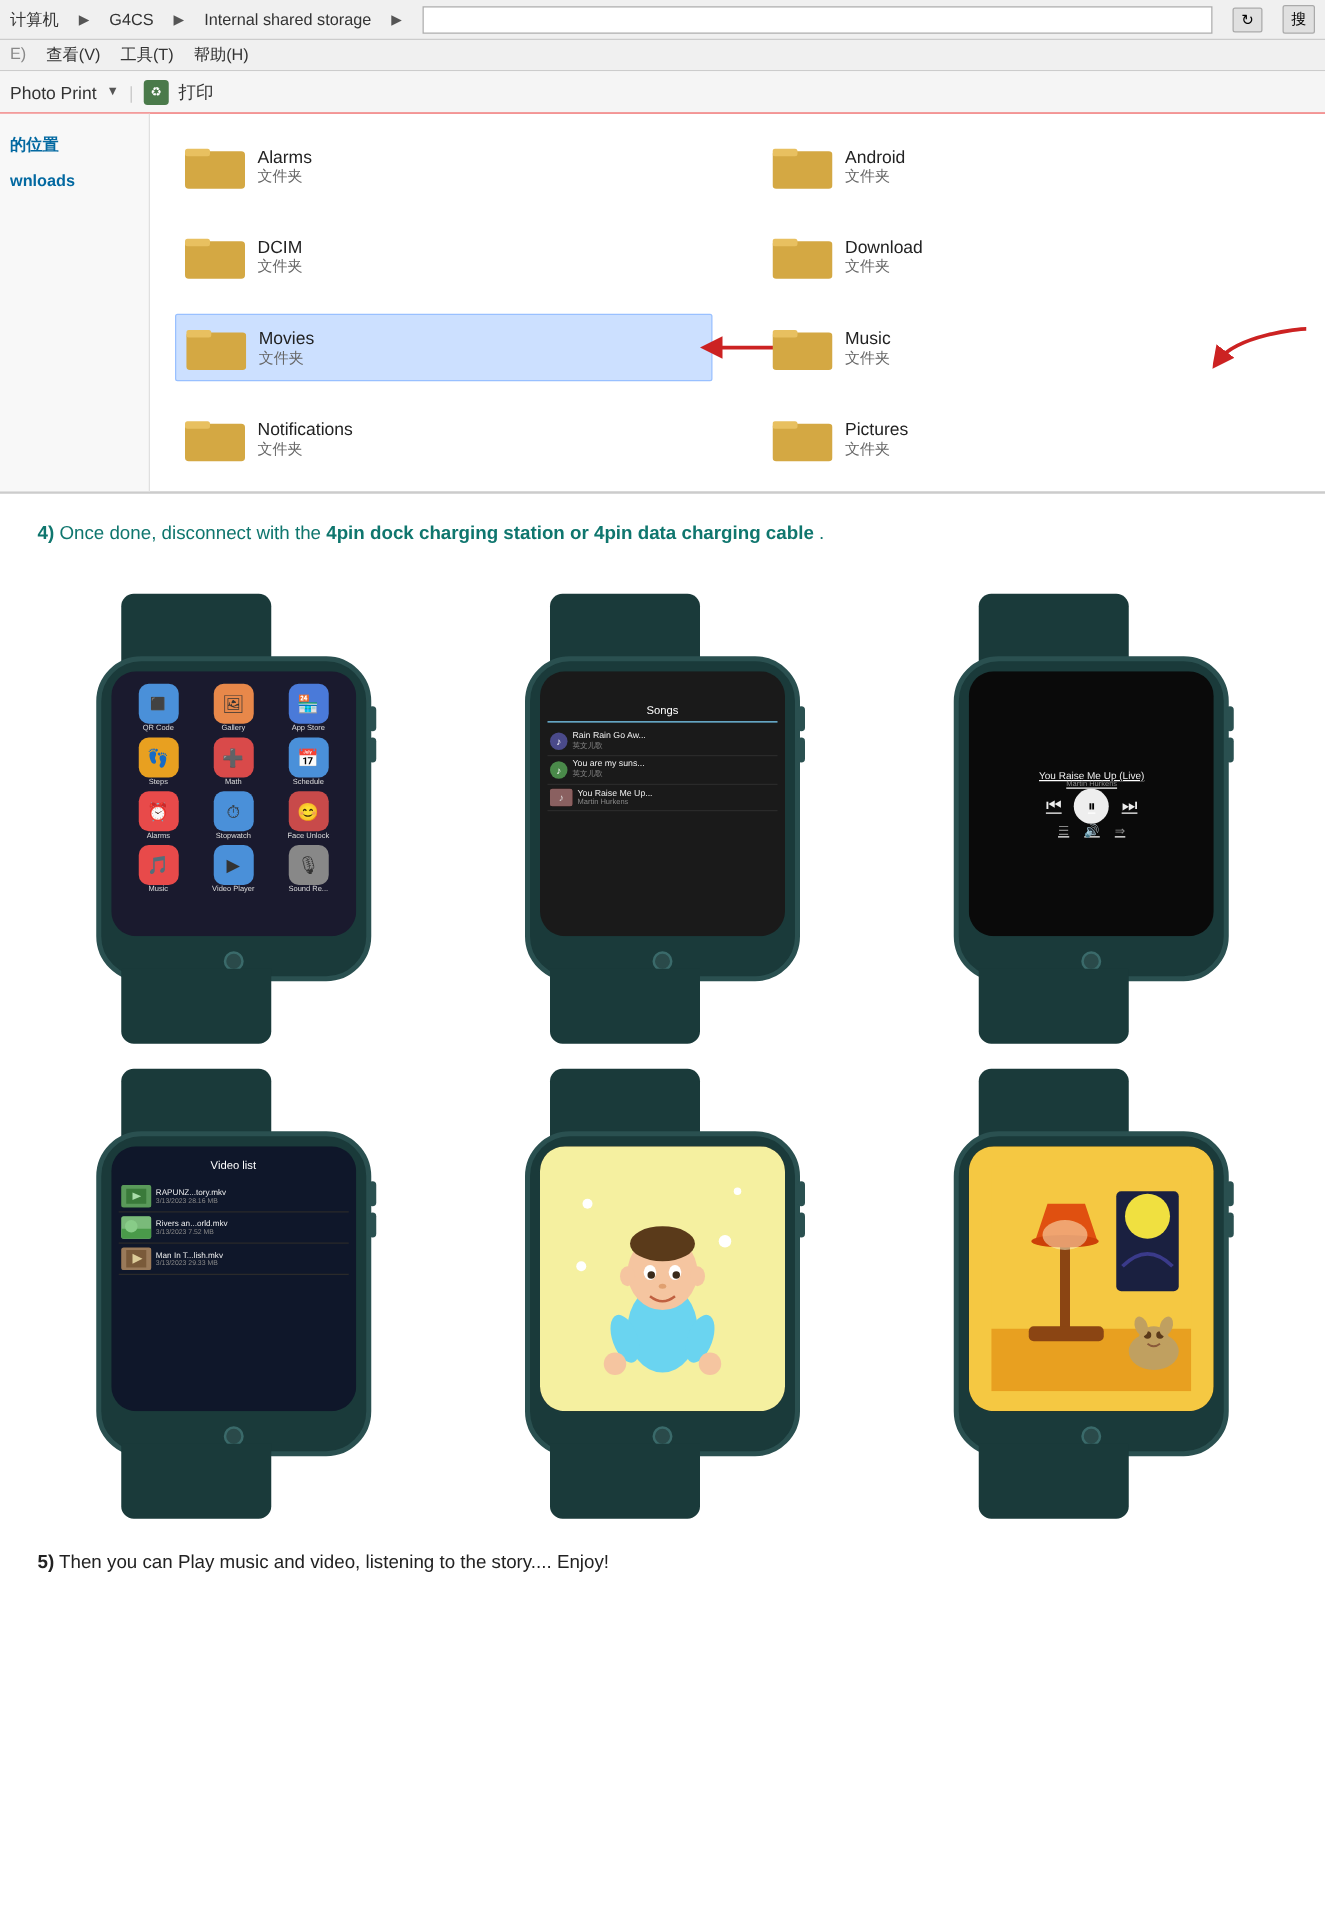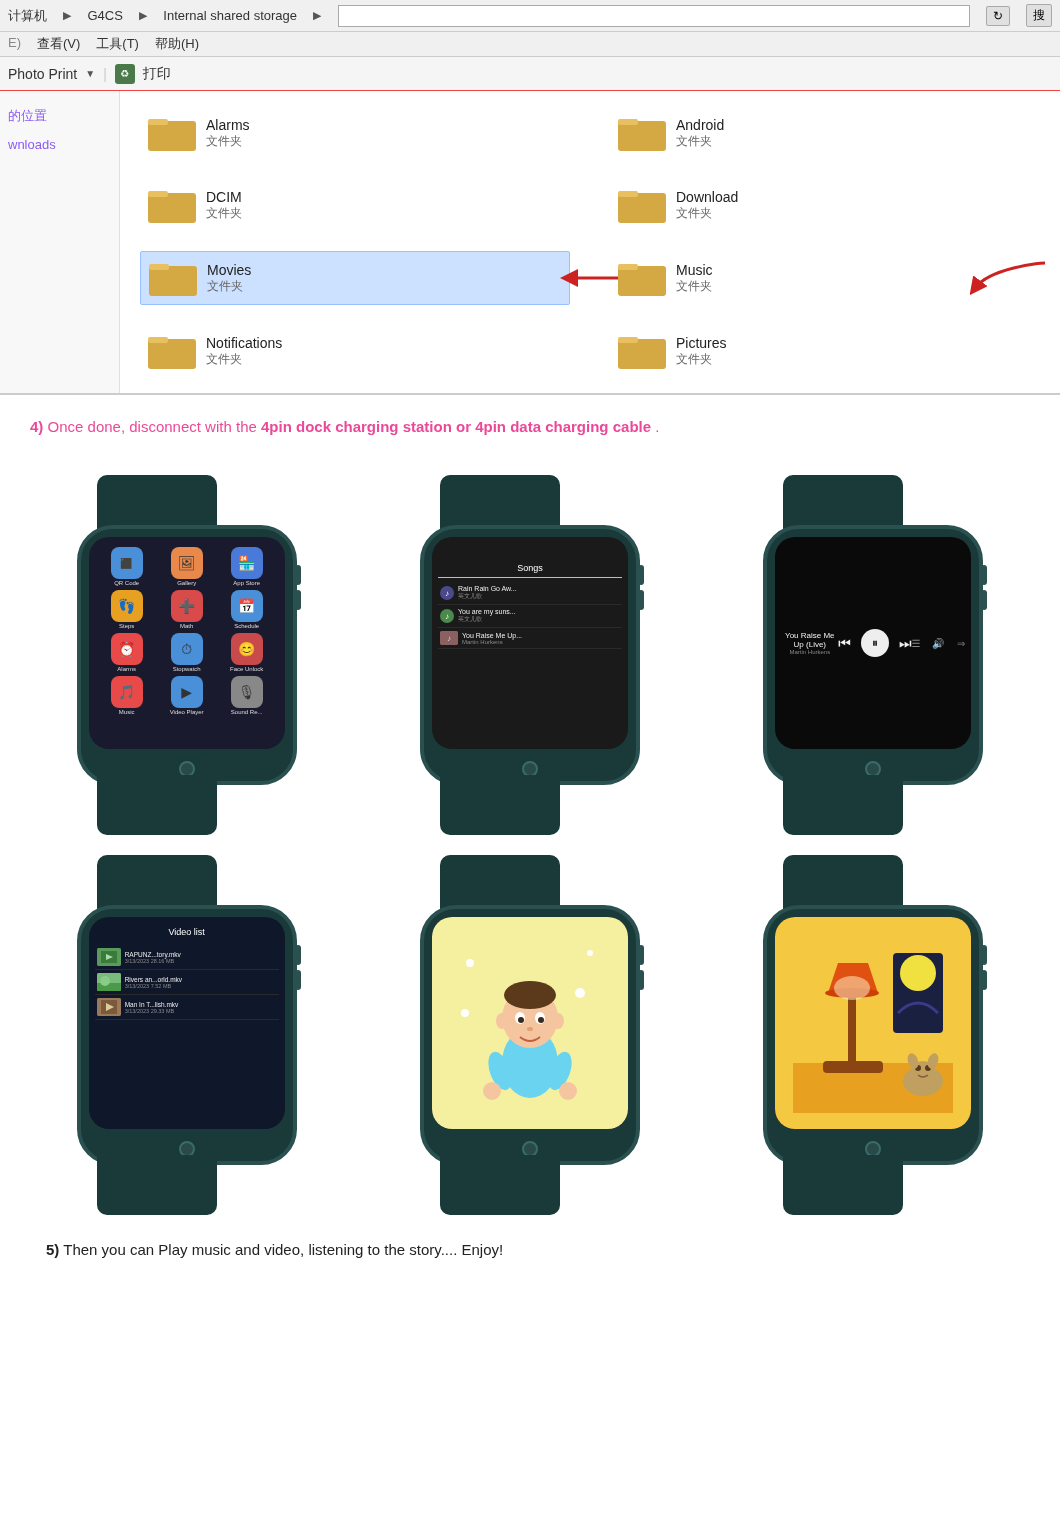--- a/index.html
+++ b/index.html
@@ -104,22 +104,23 @@
       width: 120px;
       background: #f8f8f8;
       border-right: 1px solid #e0e0e0;
       padding: 16px 8px;
       display: flex;
       flex-direction: column;
       gap: 12px;
     }
     .sidebar-item-text {
       font-size: 13px;
-      color: #8b5cf6;
+      color: #0369a1;
       cursor: pointer;
+      font-weight: bold;
     }
 
     .folder-grid {
       flex: 1;
       padding: 16px 20px;
       display: grid;
       grid-template-columns: repeat(2, 1fr);
       gap: 20px 40px;
     }
     .folder-item {
@@ -158,21 +159,21 @@
       color: #666;
     }
 
     
     .step-section {
       padding: 20px 30px 10px 30px;
       line-height: 1.6;
     }
     .step-text {
       font-size: 15px;
-      color: #ec4899;
+      color: #0f766e;
       margin-bottom: 16px;
     }
     .step-text strong {
       font-weight: 700;
     }
     .step-bold {
       font-weight: 700;
       font-size: 15px;
     }
 
@@ -342,23 +343,25 @@
       color: #888;
     }
 
     
     .screen-player {
       width: 100%;
       height: 100%;
       background: #0a0a0a;
       color: white;
       display: flex;
-      align-items: center;
-      justify-content: space-between;
+      flex-direction: column;
+      align-items: center;
+      justify-content: center;
       padding: 10px 6px;
+      text-decoration: underline;
     }
     .player-title {
       font-size: 8px;
       color: #eee;
       text-align: center;
     }
     .player-artist {
       font-size: 6px;
       color: #888;
     }
@@ -451,21 +454,20 @@
       flex-direction: column;
       align-items: center;
       justify-content: center;
       position: relative;
       overflow: hidden;
     }
 
     
     .step5-section {
       padding: 16px 30px 30px 30px;
-      margin-left: 16px;
     }
     .step5-text {
       font-size: 15px;
       color: #222;
     }
 
     
     .folder-svg-body {
       fill: #d4a843;
     }

